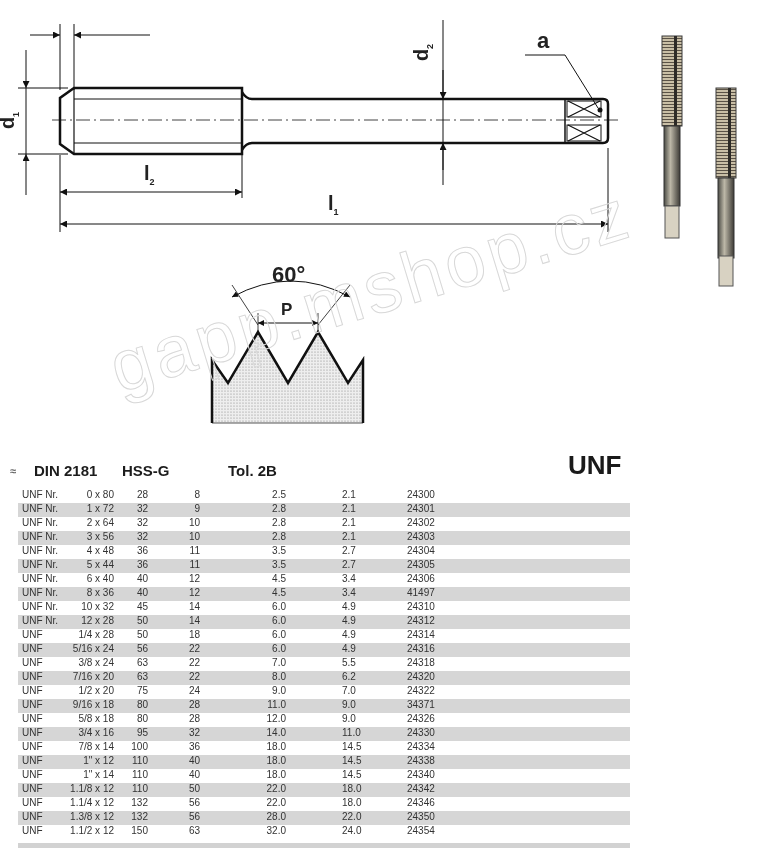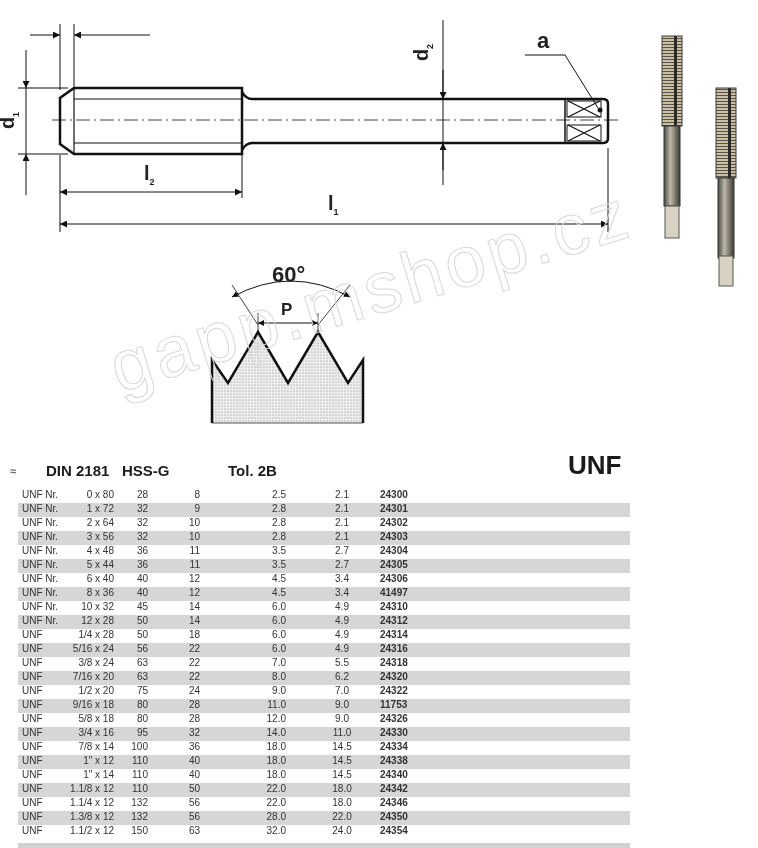--- a/index.html
+++ b/index.html
@@ -12,22 +12,22 @@
   .thead { background:#d2d2d2; border-top:2px solid #6e6e6e; border-bottom:2px solid #6e6e6e; height:26px; position:relative; font-size:9.5px; color:#444; }
   .thead .c { position:absolute; top:2px; }
   .row { position:relative; height:14px; font-size:10px; color:#333; line-height:11.6px; }
   .row.alt { background:#d6d6d6; }
   .row .c { position:absolute; top:0; white-space:pre; }
   .c-type { left:4px; }
   .c-size { left:46px; width:50px; text-align:right; }
   .c-l1 { left:100px; width:30px; text-align:right; }
   .c-l2 { left:160px; width:22px; text-align:right; }
   .c-d2 { left:228px; width:40px; text-align:right; }
-  .c-sq { left:306px; width:36px; text-align:center; }
-  .c-art { left:362px;font-weight:bold; }
+  .c-sq { left:324px; width:36px; text-align:left; }
+  .c-art { left:389px; }
   .footer-bar { background:#d2d2d2; height:14px; margin-top:4px; }
   .watermark { position:absolute; left:100px; top:330px; font-size:72px; color:transparent; -webkit-text-stroke:1px #d8d8d8; transform:rotate(-17deg); transform-origin:left top; white-space:nowrap; letter-spacing:4px; pointer-events:none; }
 </style>
 </head>
 <body>
 
 <svg class="abs" style="left:0;top:0" width="640" height="250" viewBox="0 0 640 250">
   <defs>
     <marker id="arr" viewBox="0 0 10 10" refX="10" refY="5" markerWidth="9" markerHeight="7" orient="auto-start-reverse">
       <path d="M0,0 L10,5 L0,10 z" fill="#111"></path>
@@ -137,21 +137,21 @@
   <line x1="118" y1="58" x2="118" y2="80" stroke="#111" stroke-width="0.8"></line>
   <line x1="58" y1="68" x2="118" y2="68" stroke="#111" stroke-width="1" marker-start="url(#arr2)" marker-end="url(#arr2)"></line>
 </svg>
 <div class="abs" style="left:272px;top:262px;font-weight:bold;font-size:22px;">60°</div>
 <div class="abs" style="left:281px;top:300px;font-weight:bold;font-size:17px;">P</div>
 
 <div class="watermark">gapp.mshop.cz</div>
 
 <div class="heading-row">
   <span class="h" style="left:2px;font-size:11px;top:7px;color:#666;">≈</span>
-  <span class="h" style="left:38px;">DIN 2181</span>
+  <span class="h" style="left:26px;">DIN 2181</span>
   <span class="h" style="left:114px;">HSS-G</span>
   <span class="h" style="left:220px;">Tol. 2B</span>
 </div>
 <div class="unf-title">UNF</div>
 
 <div class="table">
   <div id="rows">
       <div class="row">
         <span class="c c-type">UNF Nr.</span>
         <span class="c c-size">0 x 80</span>
@@ -287,21 +287,21 @@
         <span class="c c-sq">7.0</span>
         <span class="c c-art">24322</span>
       </div>
       <div class="row alt">
         <span class="c c-type">UNF</span>
         <span class="c c-size">9/16 x 18</span>
         <span class="c c-l1">80</span>
         <span class="c c-l2">28</span>
         <span class="c c-d2">11.0</span>
         <span class="c c-sq">9.0</span>
-        <span class="c c-art">11753</span>
+        <span class="c c-art">34371</span>
       </div>
       <div class="row">
         <span class="c c-type">UNF</span>
         <span class="c c-size">5/8 x 18</span>
         <span class="c c-l1">80</span>
         <span class="c c-l2">28</span>
         <span class="c c-d2">12.0</span>
         <span class="c c-sq">9.0</span>
         <span class="c c-art">24326</span>
       </div>

